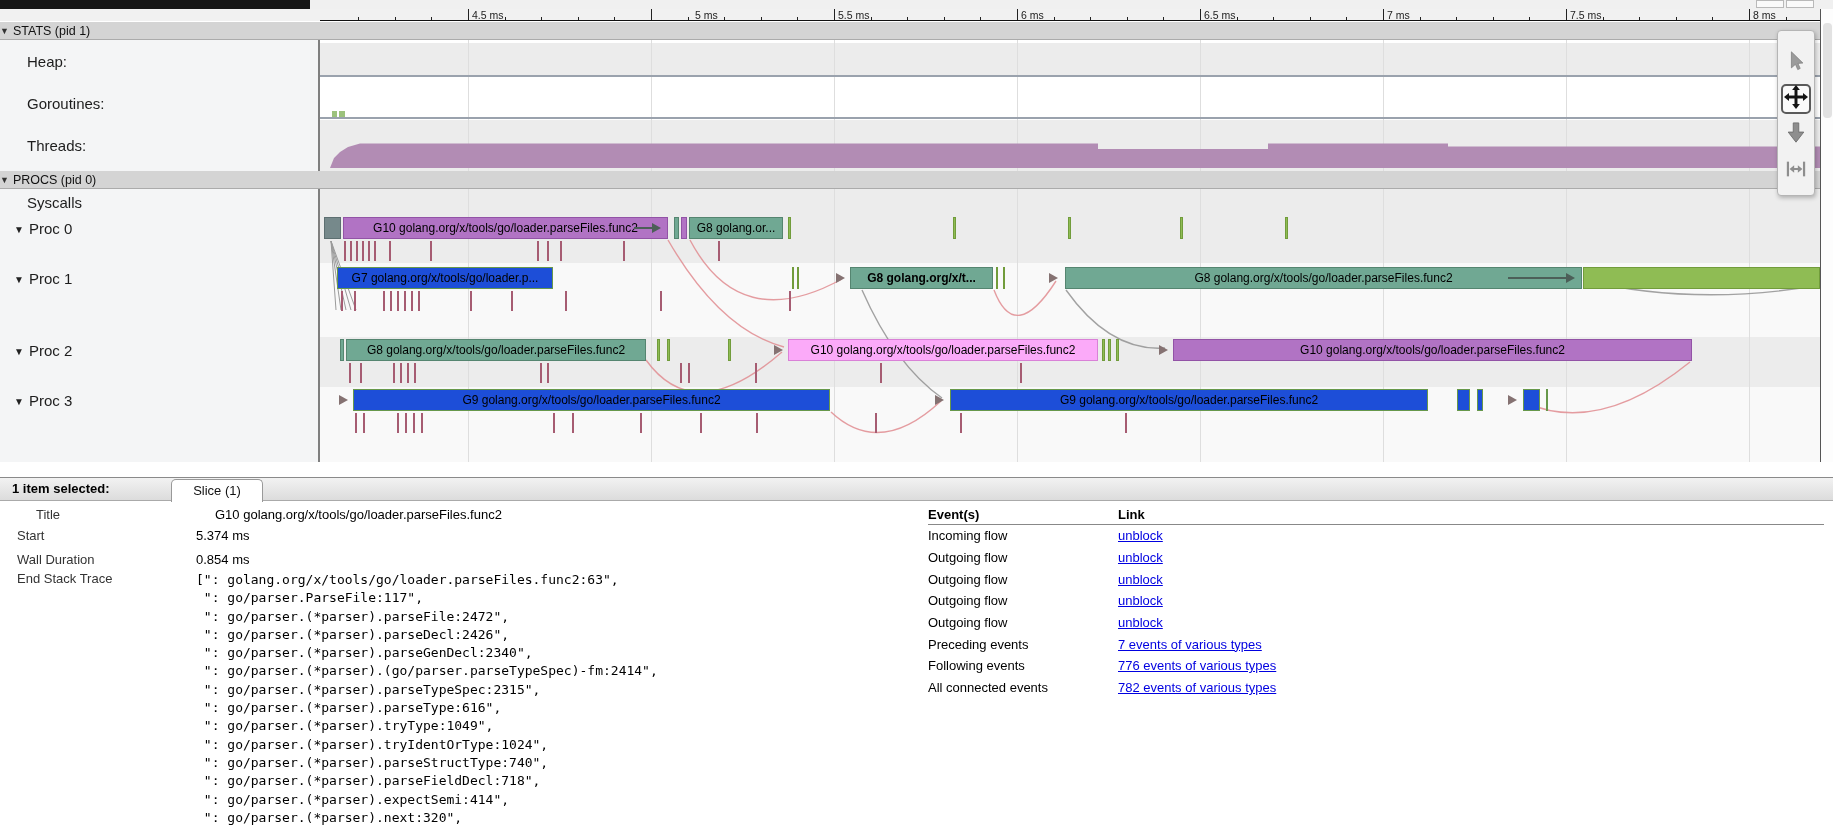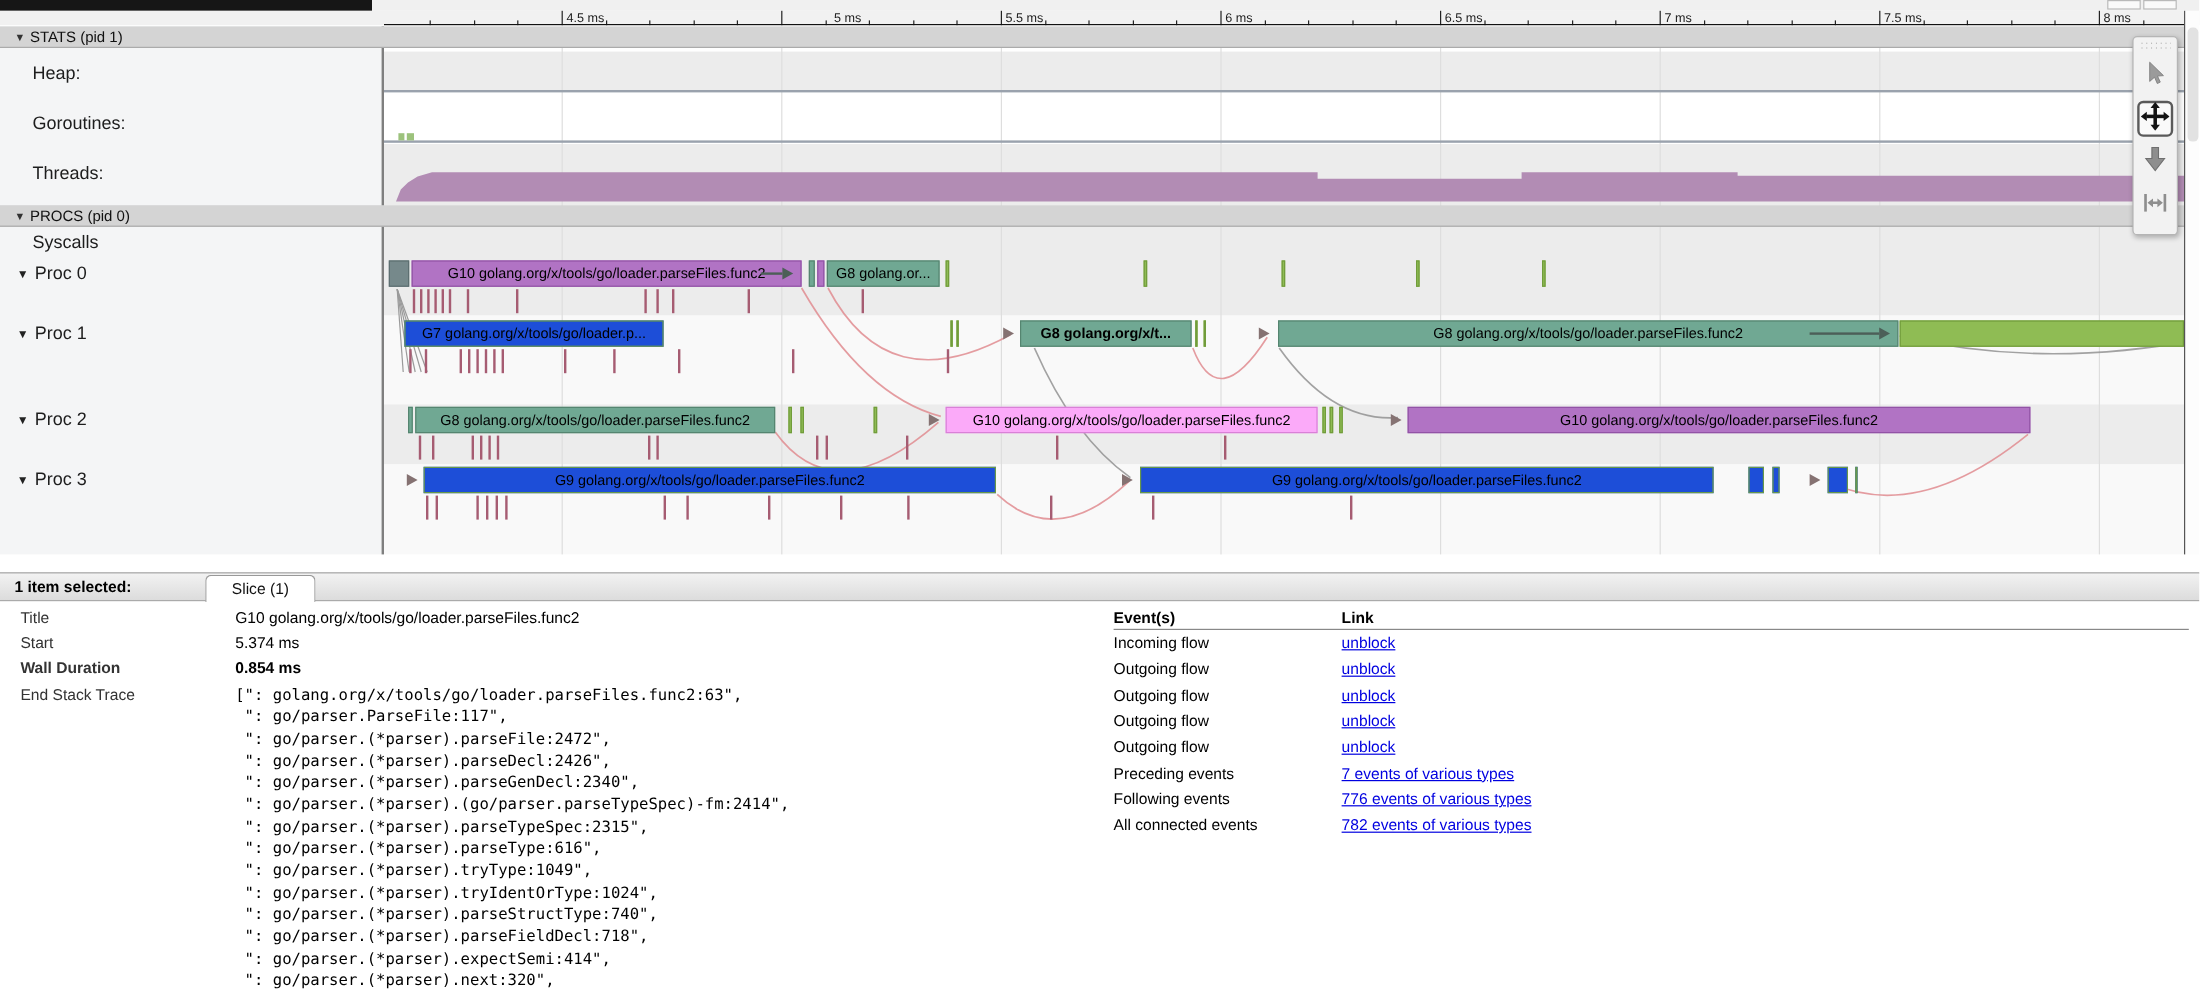--- a/index.html
+++ b/index.html
@@ -1,20 +1,20 @@
 <!DOCTYPE html>
 <html><head>
 <meta charset="utf-8">
 <style>
   html,body{margin:0;padding:0;background:#fff;}
   #stage{position:relative;width:1833px;height:829px;overflow:hidden;
          font-family:"Liberation Sans",sans-serif;background:#fff;}
   .abs{position:absolute;}
   .hdr{background:#d4d4d4;border-bottom:1px solid #ababab;color:#111;
-       font-size:12.5px;line-height:18px;padding-left:12px;box-sizing:border-box;}
+       font-size:12.5px;line-height:18px;padding-left:0;box-sizing:border-box;}
   .hdr .tri{font-size:9px;vertical-align:1px;margin-right:4px;color:#333;}
   .left-label{color:#1d1d1d;font-size:15px;white-space:nowrap;transform:translateY(-50%);}
   .left-label .tri{font-size:10px;vertical-align:1px;margin-right:5px;color:#222;}
   .slice{position:absolute;height:22px;box-sizing:border-box;border:1px solid rgba(0,0,0,.28);
          font-size:12px;line-height:20px;text-align:center;color:#000;
          overflow:hidden;white-space:nowrap;z-index:5;}
   .c-slate{background:#76898b;border-color:#5d6f71;}
   .c-purple{background:#b173c4;border-color:#9253a6;}
   .c-teal{background:#70a893;border-color:#558570;}
   .c-green{background:#1d4ed8;border-color:#67984b;}
@@ -296,28 +296,28 @@
       </div>
     </div>
 
   <div class="abs" style="left:0;top:477px;width:1833px;height:352px;background:#fff;border-top:1px solid #8a8a8a;box-sizing:border-box;">
     <div style="position:absolute;left:0;top:0;width:1833px;height:23px;background:linear-gradient(#f2f2f2,#dcdcdc);border-bottom:1px solid #aaa;box-sizing:border-box;">
       <span style="position:absolute;left:12px;top:3px;font-size:13px;font-weight:bold;color:#000;">1 item selected:</span>
       <div class="tab" style="left:171px;width:90px;">Slice (1)</div>
     </div>
     <div id="fields" style="position:absolute;left:17px;top:26px;width:880px;">
         <div style="display: flex; height: 21px; align-items: center;">
-          <div class="fieldlab" style="width: 179px; flex: 0 0 auto;">Title</div>
+          <div class="fieldlab" style="width: 179px; flex: 0 0 auto; margin-left: 19px;">Title</div>
           <div class="fieldval" style="">G10 golang.org/x/tools/go/loader.parseFiles.func2</div>
         </div>
         <div style="display: flex; height: 21px; align-items: center;">
           <div class="fieldlab" style="width: 179px; flex: 0 0 auto;">Start</div>
           <div class="fieldval" style="">5.374 ms</div>
         </div>
-        <div style="display: flex; height: 21px; align-items: center; font-weight: bold;">
+        <div style="display: flex; height: 21px; align-items: flex-end;">
           <div class="fieldlab" style="width: 179px; flex: 0 0 auto;">Wall Duration</div>
           <div class="fieldval" style="">0.854 ms</div>
         </div>
         <div style="display: flex; align-items: flex-start; margin-top: 4px;">
           <div class="fieldlab" style="width: 179px; flex: 0 0 auto;">End Stack Trace</div>
           <pre class="stack">[": golang.org/x/tools/go/loader.parseFiles.func2:63",
  ": go/parser.ParseFile:117",
  ": go/parser.(*parser).parseFile:2472",
  ": go/parser.(*parser).parseDecl:2426",
  ": go/parser.(*parser).parseGenDecl:2340",

